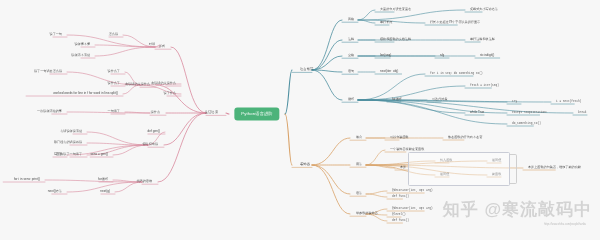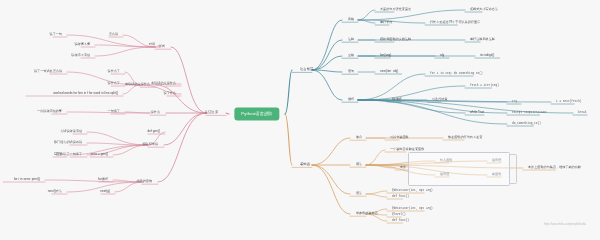--- a/index.html
+++ b/index.html
@@ -292,14 +292,15 @@
       <div class="node  code" style="left: 392px; top: 197px;">def func()</div>
       <div class="node " style="left: 356px; top: 214px;">带参数的装饰器</div>
       <div class="node  code" style="left: 392px; top: 209px;">@decorator(int, opt_arg)</div>
       <div class="node  code" style="left: 392px; top: 215px;">@level()</div>
       <div class="node  code" style="left: 392px; top: 221px;">def func()</div>
     </div>
 
   <div class="group-box" id="usage-box" style="left:408px;top:152px;width:100px;height:32px;"></div>
   <div class="brace" id="usage-brace" style="left:510px;top:154px;width:6px;height:28px;"></div>
 
+  <div class="watermark">知乎 @寒流敲码中</div>
   <div class="wm-sub">https://www.zhihu.com/people/hanliu</div>
 </div>
 
 </body></html>

